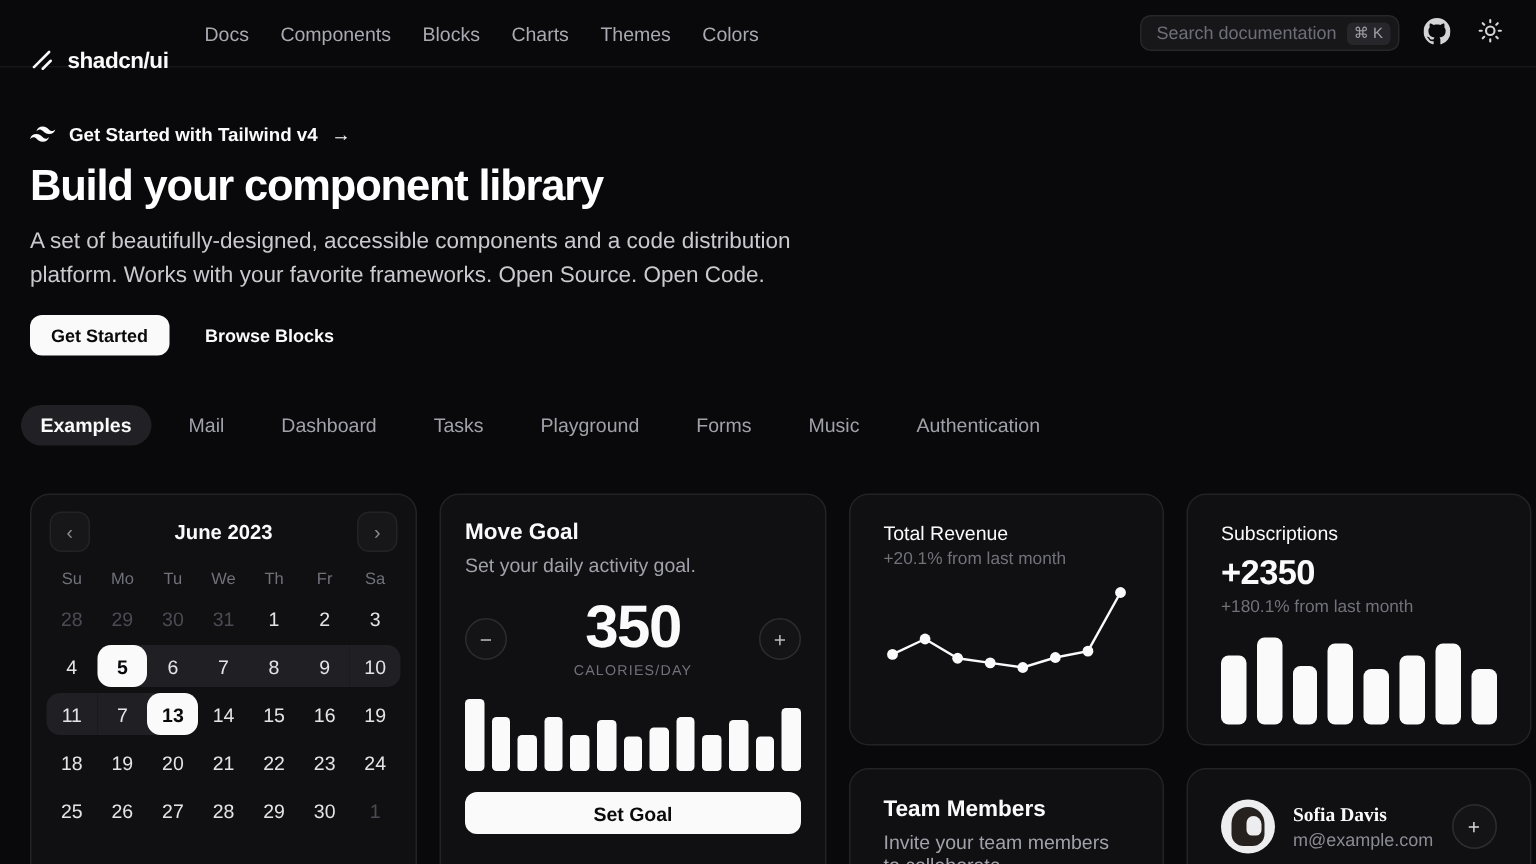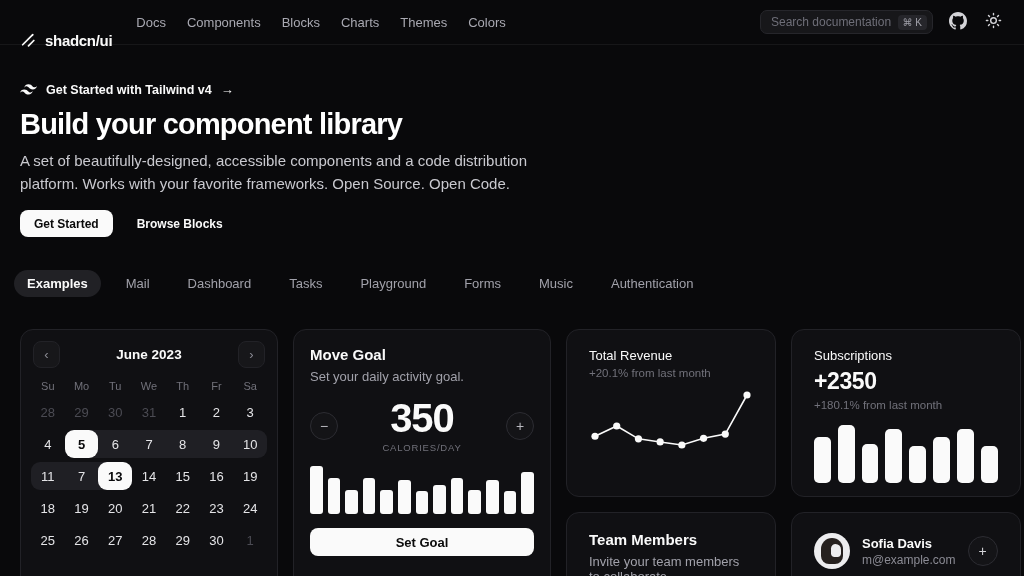--- a/index.html
+++ b/index.html
@@ -143,21 +143,21 @@
   }
   .avatar .hair {
     position:absolute; left:7px; top:5px; width:22px; height:26px;
     background:#26211f; border-radius:11px 11px 8px 8px;
   }
   .avatar .face {
     position:absolute; left:17px; top:11px; width:10px; height:13px;
     background:#ededef; border-radius:5px 6px 4px 4px;
   }
   .chat-id { flex:1; min-width:0; }
-  .chat-name { font-size:13px; font-weight:700; }
+  .chat-name { font-size:13px; font-weight:700;font-family:Liberation Serif, serif; }
   .chat-email { font-size:12px; color:#8b8b94; margin-top:2px; }
   .add-btn {
     width:30px; height:30px; border-radius:50%; background:#141417;
     border:1px solid #2c2c32; color:#d4d4d8; font-size:14px; cursor:pointer;
     display:flex; align-items:center; justify-content:center; font-family:inherit;
     flex-shrink:0;
   }
 </style>
 </head>
 <body>

